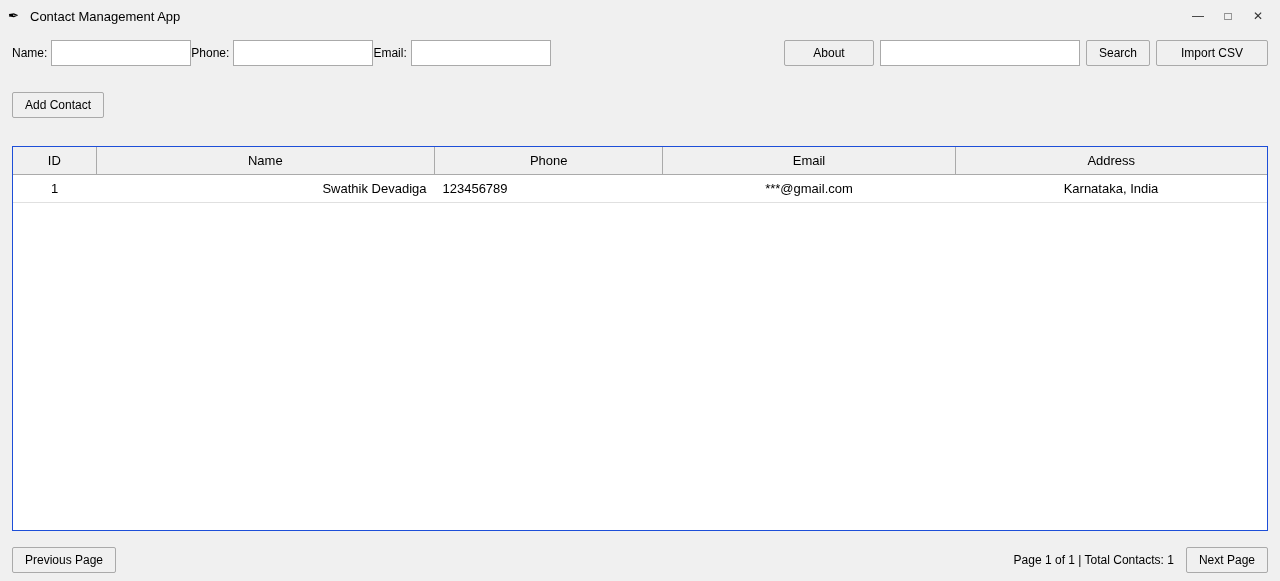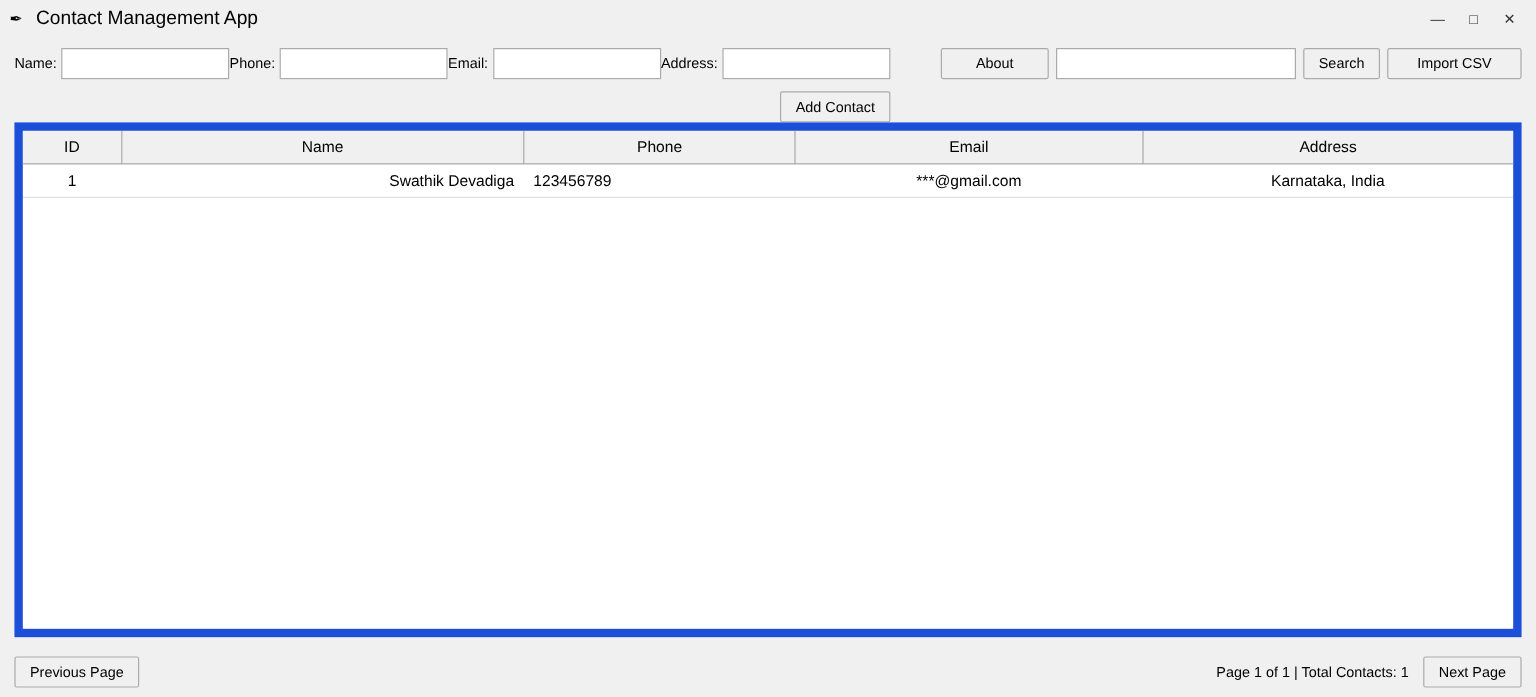--- a/index.html
+++ b/index.html
@@ -28,21 +28,21 @@
       gap: 6px;
     }
 
     .title-bar-icon {
       width: 16px;
       height: 16px;
     }
 
     .title-bar-text {
       flex: 1;
-      font-size: 16px;
+      font-size: 13px;
       color: #000;
     }
 
     .title-bar-controls {
       display: flex;
       gap: 2px;
     }
 
     .title-bar-btn {
       width: 28px;
@@ -100,22 +100,22 @@
       width: 140px;
       height: 26px;
       background: white;
       border: 1px solid #aaa;
       padding: 2px 4px;
       font-size: 12px;
     }
 
     .add-contact-row {
       display: flex;
-      justify-content: flex-end;
-      margin-top: 6px;
+      justify-content: flex-start;
+      margin-top: 22px;
     }
 
     .btn {
       background: #f0f0f0;
       border: 1px solid #aaa;
       padding: 4px 12px;
       cursor: pointer;
       font-size: 12px;
       border-radius: 2px;
       height: 26px;
@@ -148,22 +148,22 @@
       padding: 2px 4px;
       font-size: 12px;
     }
 
     .import-btn {
       width: 112px;
       text-align: center;
     }
 
     .table-container {
-      margin-top: 0;
-      border: 7px solid #1d4ed8;
+      margin-top: 28px;
+      border: 1px solid #1d4ed8;
       background: white;
       flex: 1;
       overflow: hidden;
     }
 
     table {
       width: 100%;
       border-collapse: collapse;
     }
 
@@ -244,24 +244,20 @@
         <div class="field-group">
           <label class="field-label">Name:</label>
           <input class="field-input" type="text" placeholder="" style="">
         </div>
         <div class="field-group">
           <label class="field-label">Phone:</label>
           <input class="field-input" type="text" placeholder="" style="">
         </div>
         <div class="field-group">
           <label class="field-label">Email:</label>
-          <input class="field-input" type="text" placeholder="" style="">
-        </div>
-        <div class="field-group">
-          <label class="field-label">Address:</label>
           <input class="field-input" type="text" placeholder="" style="">
         </div>
       </div>
       <div class="add-contact-row">
         <button class="btn">Add Contact</button>
       </div>
     </div>
 
     <div class="right-actions">
       <button class="btn about-btn">About</button>

